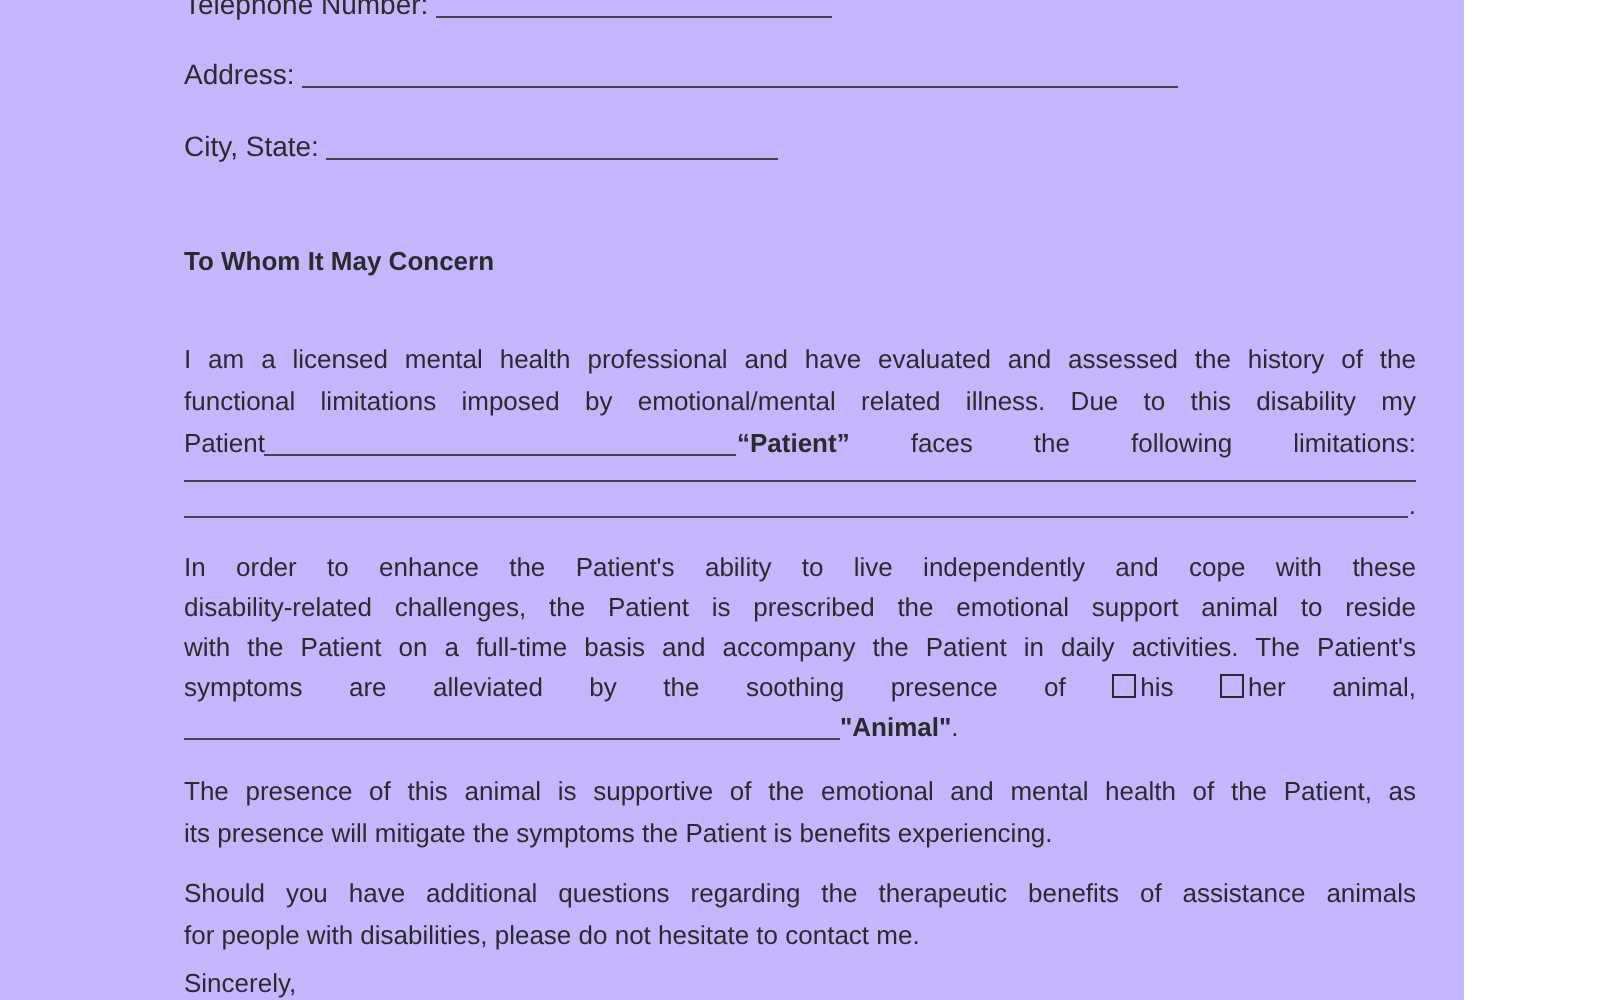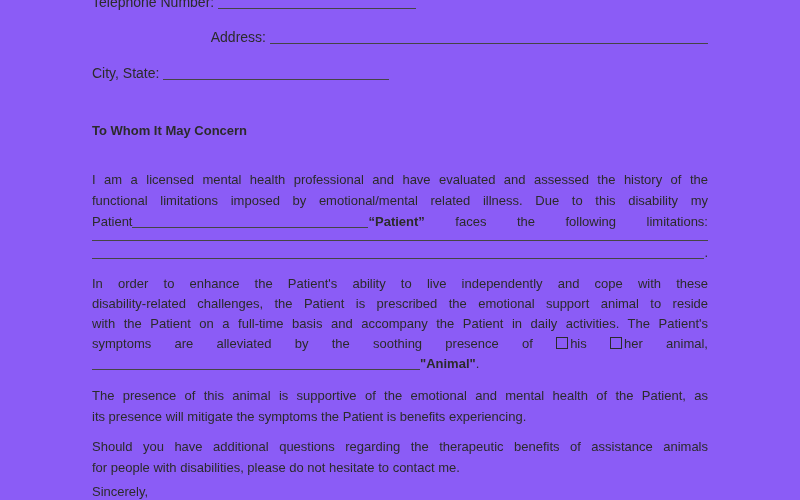--- a/index.html
+++ b/index.html
@@ -5,41 +5,41 @@
   html, body {
     margin: 0;
     padding: 0;
     background: #ffffff;
     width: 800px;
     height: 500px;
     overflow: hidden;
   }
   .page {
     position: relative;
-    width: 800px;
+    width: 732px;
     height: 500px;
-    background: #8b5cf6;
+    background: #c4b5fd;
     overflow: hidden;
     font-family: "Liberation Sans", sans-serif;
     color: #2b2b2b;
   }
   .content {
     position: absolute;
     left: 92px;
     width: 616px;
     top: 0;
   }
   
   .field-row {
     font-size: 14px;
     line-height: 15px;
     white-space: nowrap;
   }
   .row-tel  { margin-top: -5px; }
-  .row-addr { margin-top: 20px; text-align: right; }
+  .row-addr { margin-top: 20px; }
   .row-city { margin-top: 21px; }
   .blank {
     display: inline-block;
     height: 12px;
     border-bottom: 1.4px solid #454545;
     vertical-align: -2px;
     margin-left: 4px;
   }
   .blank.flush { margin-left: 0; }
   .w-tel     { width: 198px; }

